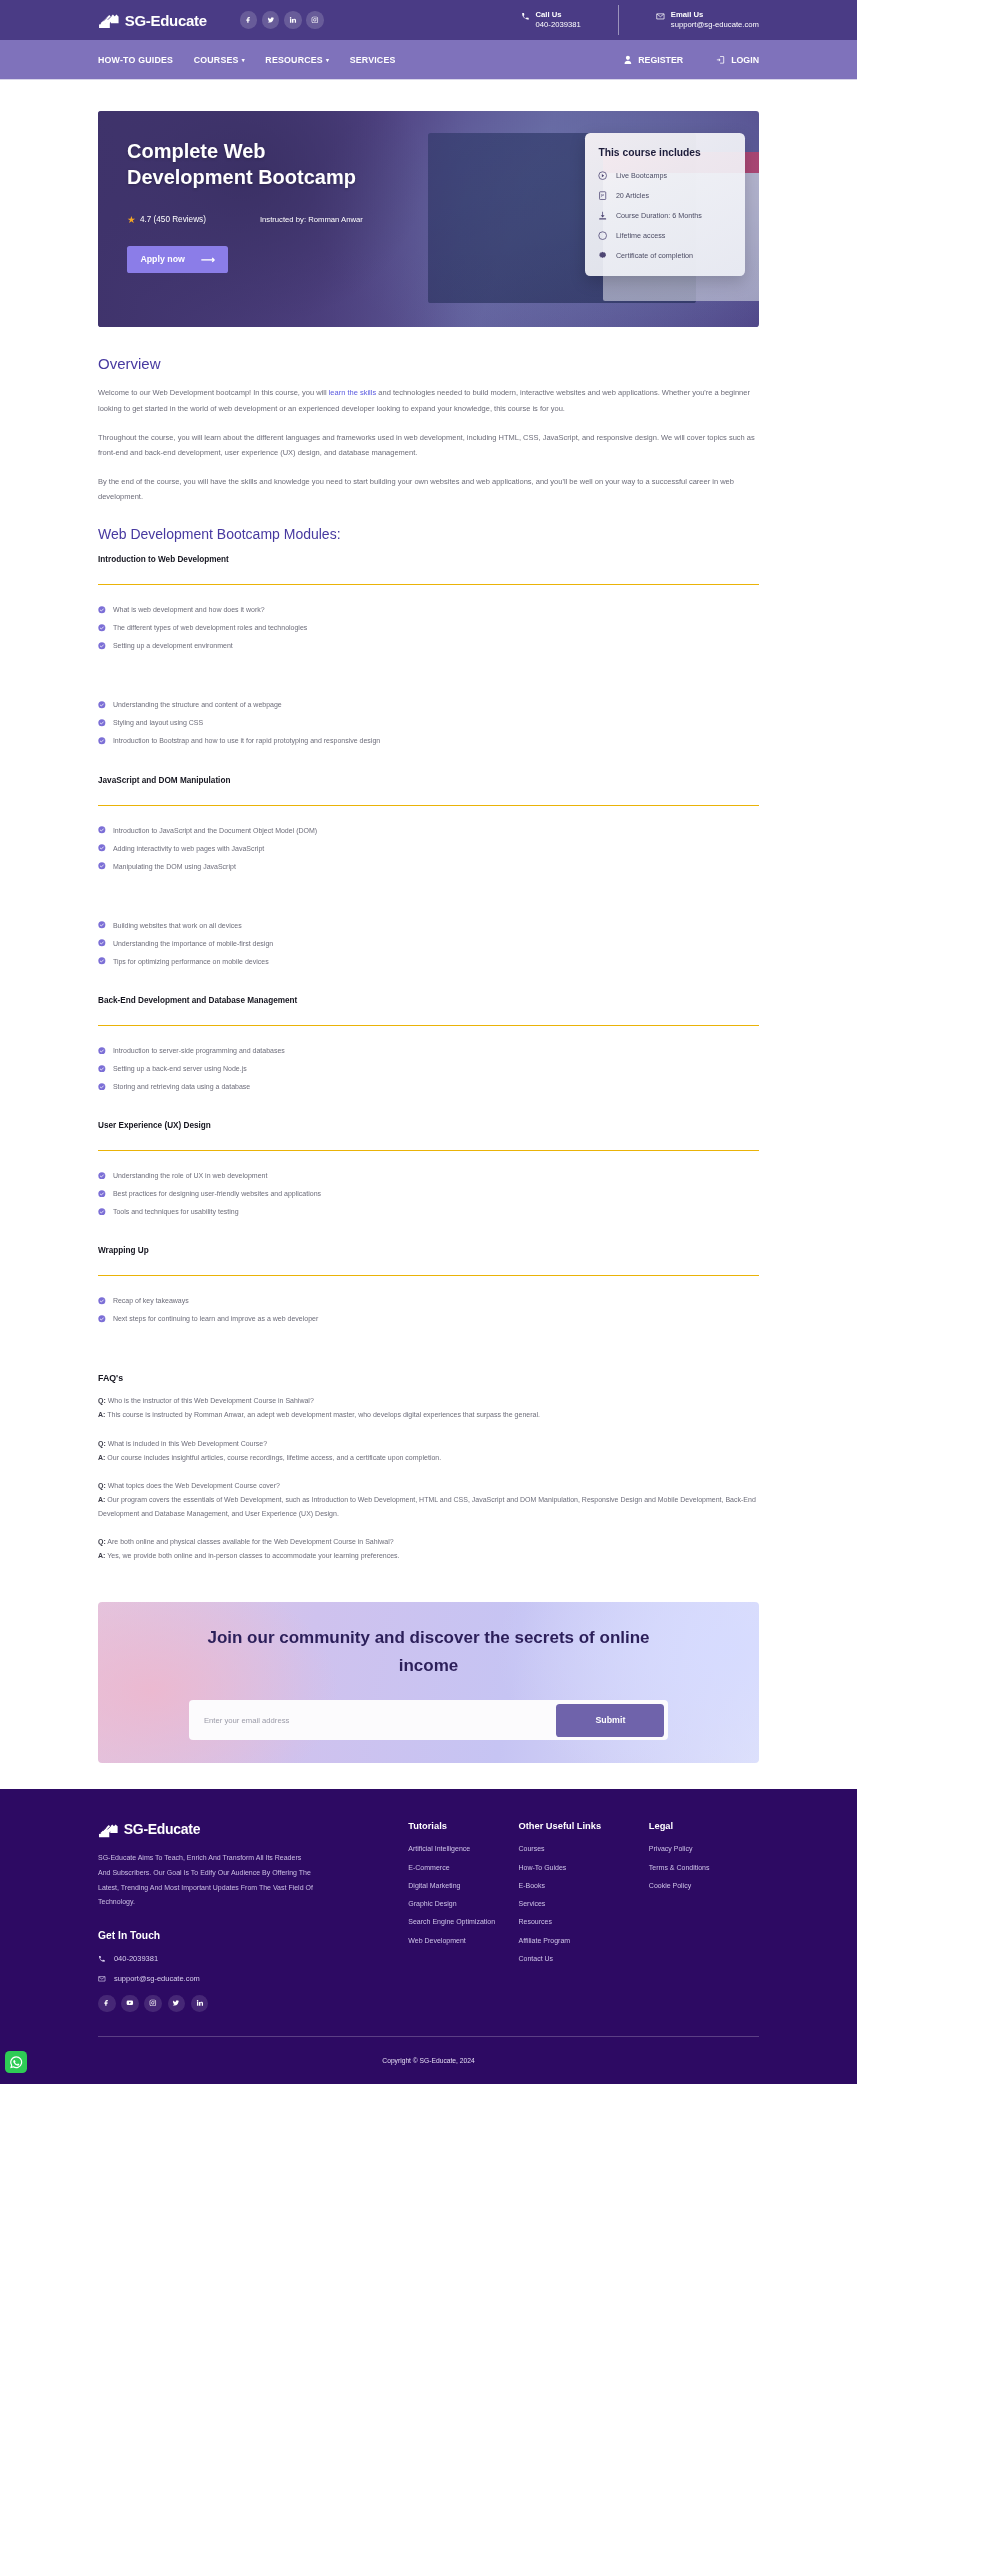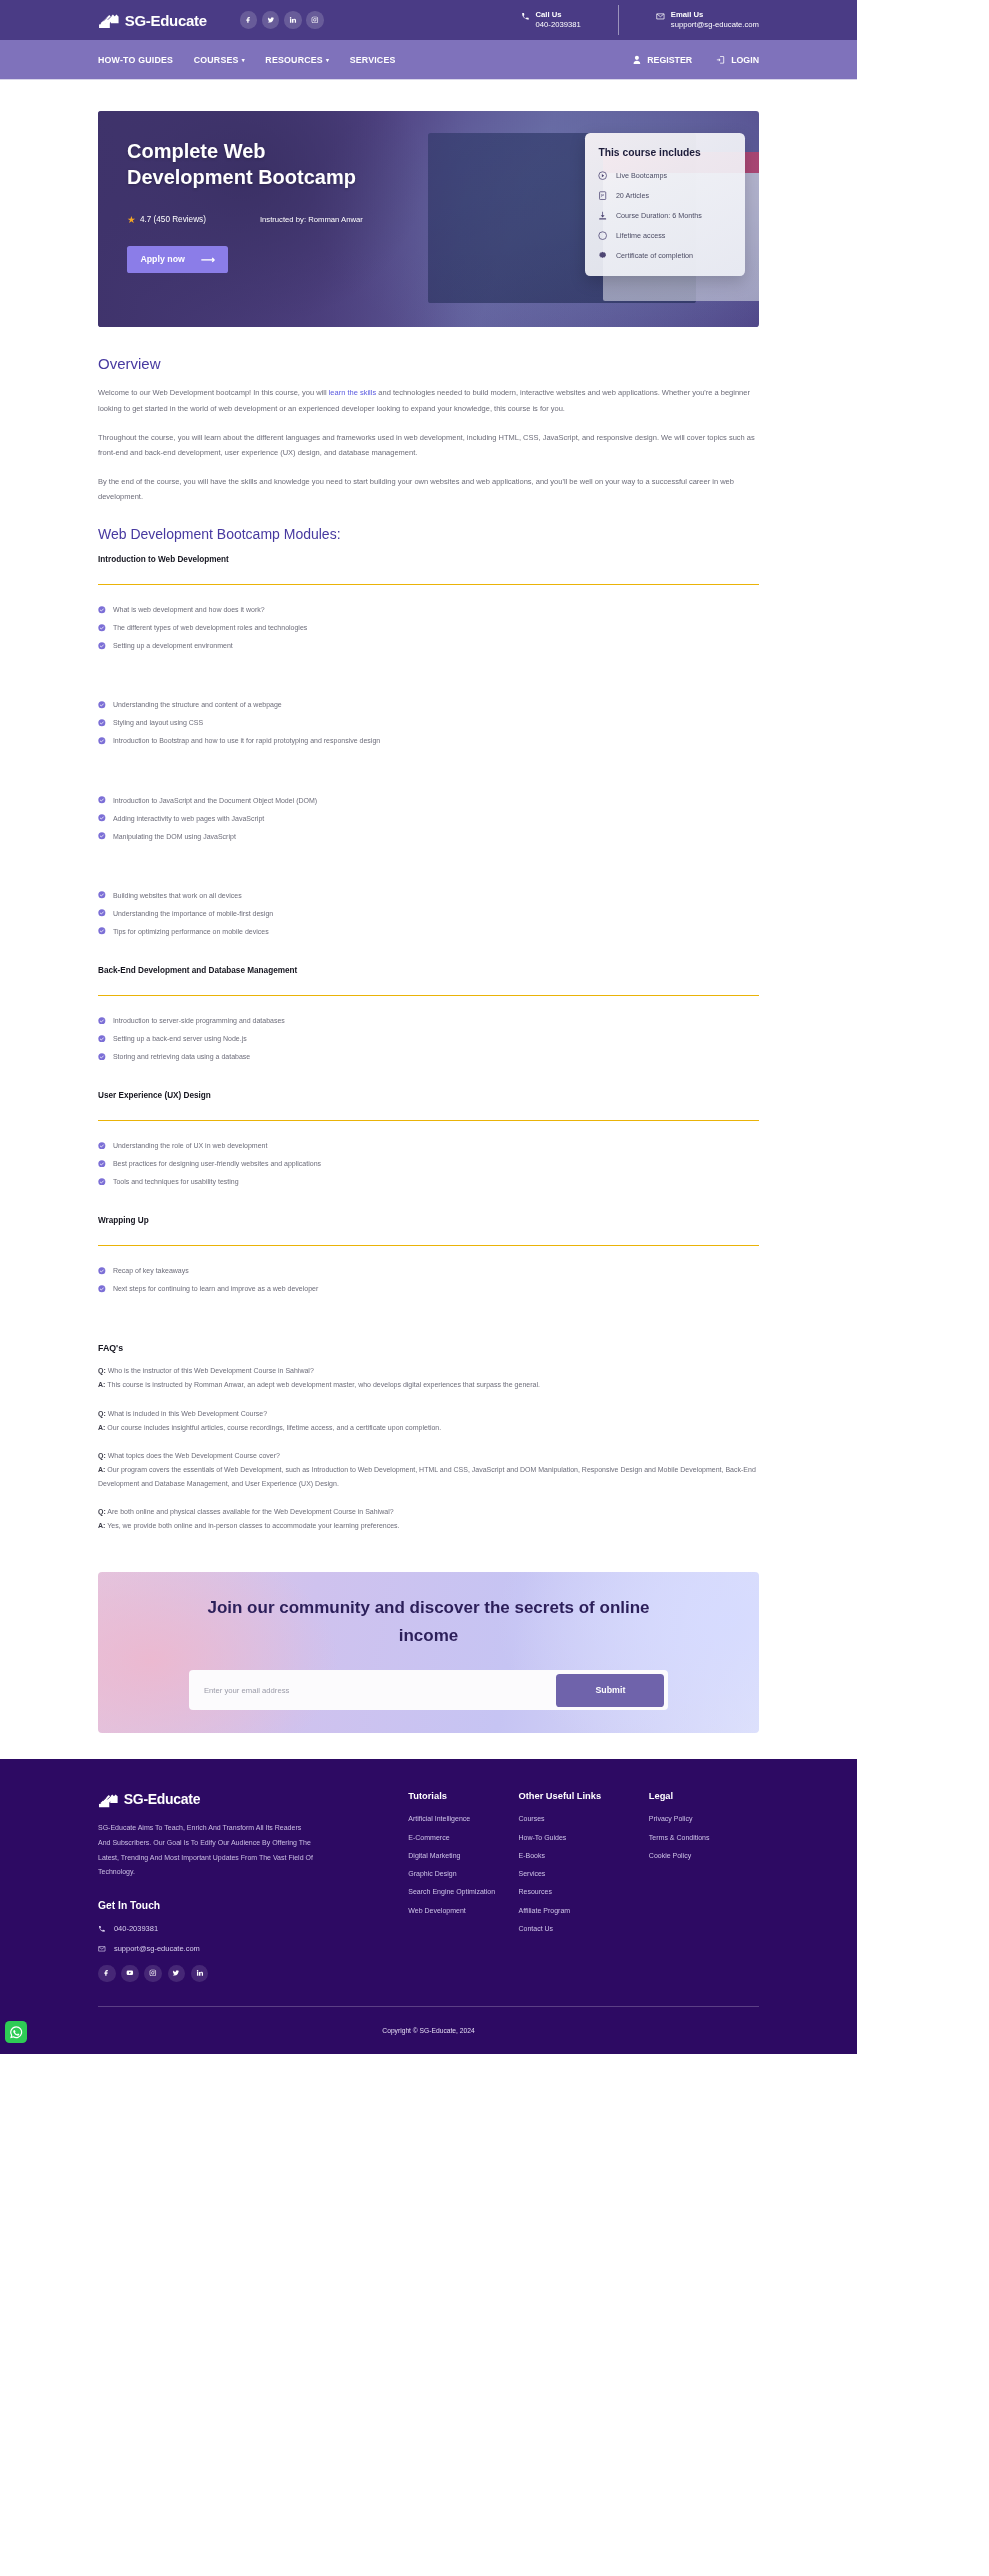--- a/index.html
+++ b/index.html
@@ -50,21 +50,21 @@
     padding: 0 98px;
     color: #fff;
     border-bottom: 1px solid #d8d4ea;
   }
   .nav-links { display: flex; align-items: center; gap: 20.6px; }
   .nav-item {
     font-size: 8.8px; font-weight: bold; letter-spacing: 0.2px;
     color: #fff; cursor: pointer; display: flex; align-items: center; gap: 3.1px;
   }
   .caret { font-size: 5.7px; }
-  .nav-right { margin-left: auto; display: flex; align-items: center; gap: 24px; }
+  .nav-right { margin-left: auto; display: flex; align-items: center; gap: 33px; }
   .nav-auth { display: flex; align-items: center; gap: 5.2px; font-size: 8.8px; font-weight: bold; color: #fff; cursor: pointer; }
   .nav-auth svg { width: 9.8px; height: 9.8px; fill: #fff; }
 
   
   .hero-wrap { padding: 31px 98px 0; }
   .hero {
     position: relative;
     height: 216px;
     border-radius: 3.1px;
     overflow: hidden;
@@ -465,20 +465,21 @@
               <span class="chk"><svg viewBox="0 0 24 24">
                   <circle cx="12" cy="12" r="11" fill="#7b6ed6"></circle>
                   <path d="M7 12.5l3.3 3.3L17 9" fill="none" stroke="#fff" stroke-width="2.4" stroke-linecap="round" stroke-linejoin="round"></path>
                 </svg></span>
               <span class="m-text">Introduction to Bootstrap and how to use it for rapid prototyping and responsive design</span>
             </div>
           </div>
         </div>
         <div class="module-gap"></div>
         <div class="module">
+          <div class="module-head">JavaScript and DOM Manipulation</div>
           <div class="module-list">
             <div class="m-item">
               <span class="chk"><svg viewBox="0 0 24 24">
                   <circle cx="12" cy="12" r="11" fill="#7b6ed6"></circle>
                   <path d="M7 12.5l3.3 3.3L17 9" fill="none" stroke="#fff" stroke-width="2.4" stroke-linecap="round" stroke-linejoin="round"></path>
                 </svg></span>
               <span class="m-text">Introduction to JavaScript and the Document Object Model (DOM)</span>
             </div>
             <div class="m-item">
               <span class="chk"><svg viewBox="0 0 24 24">

